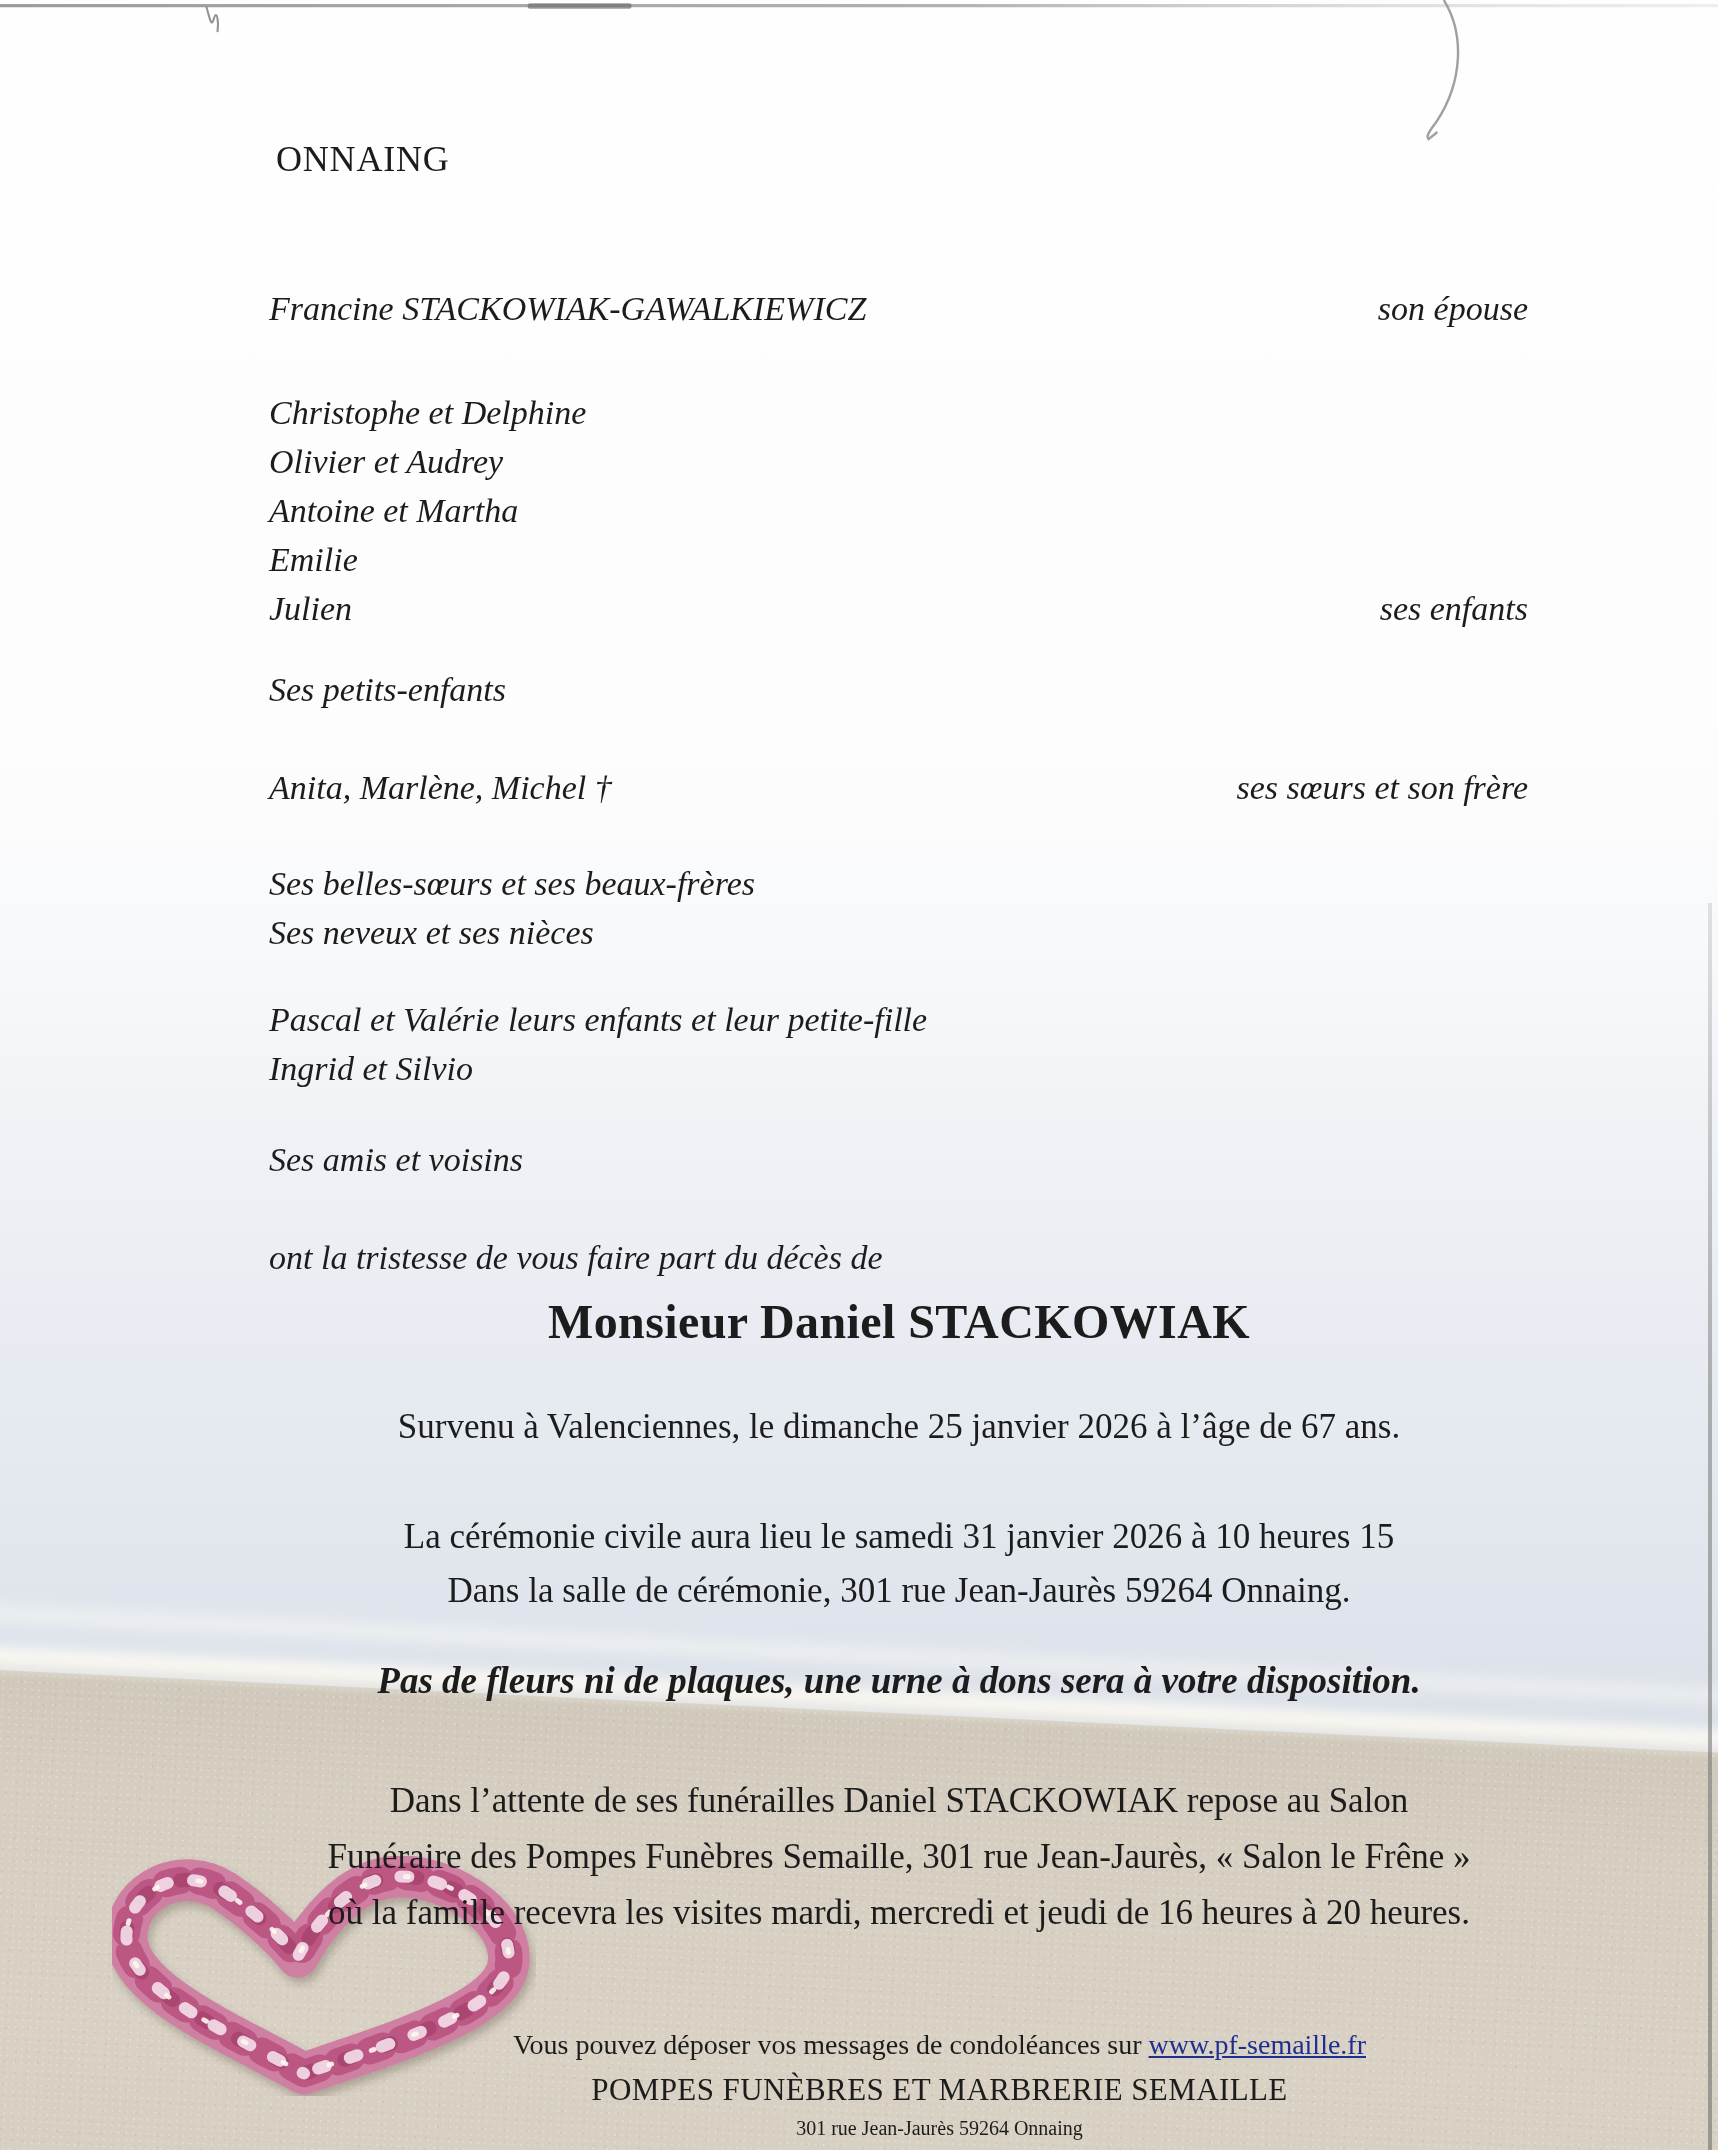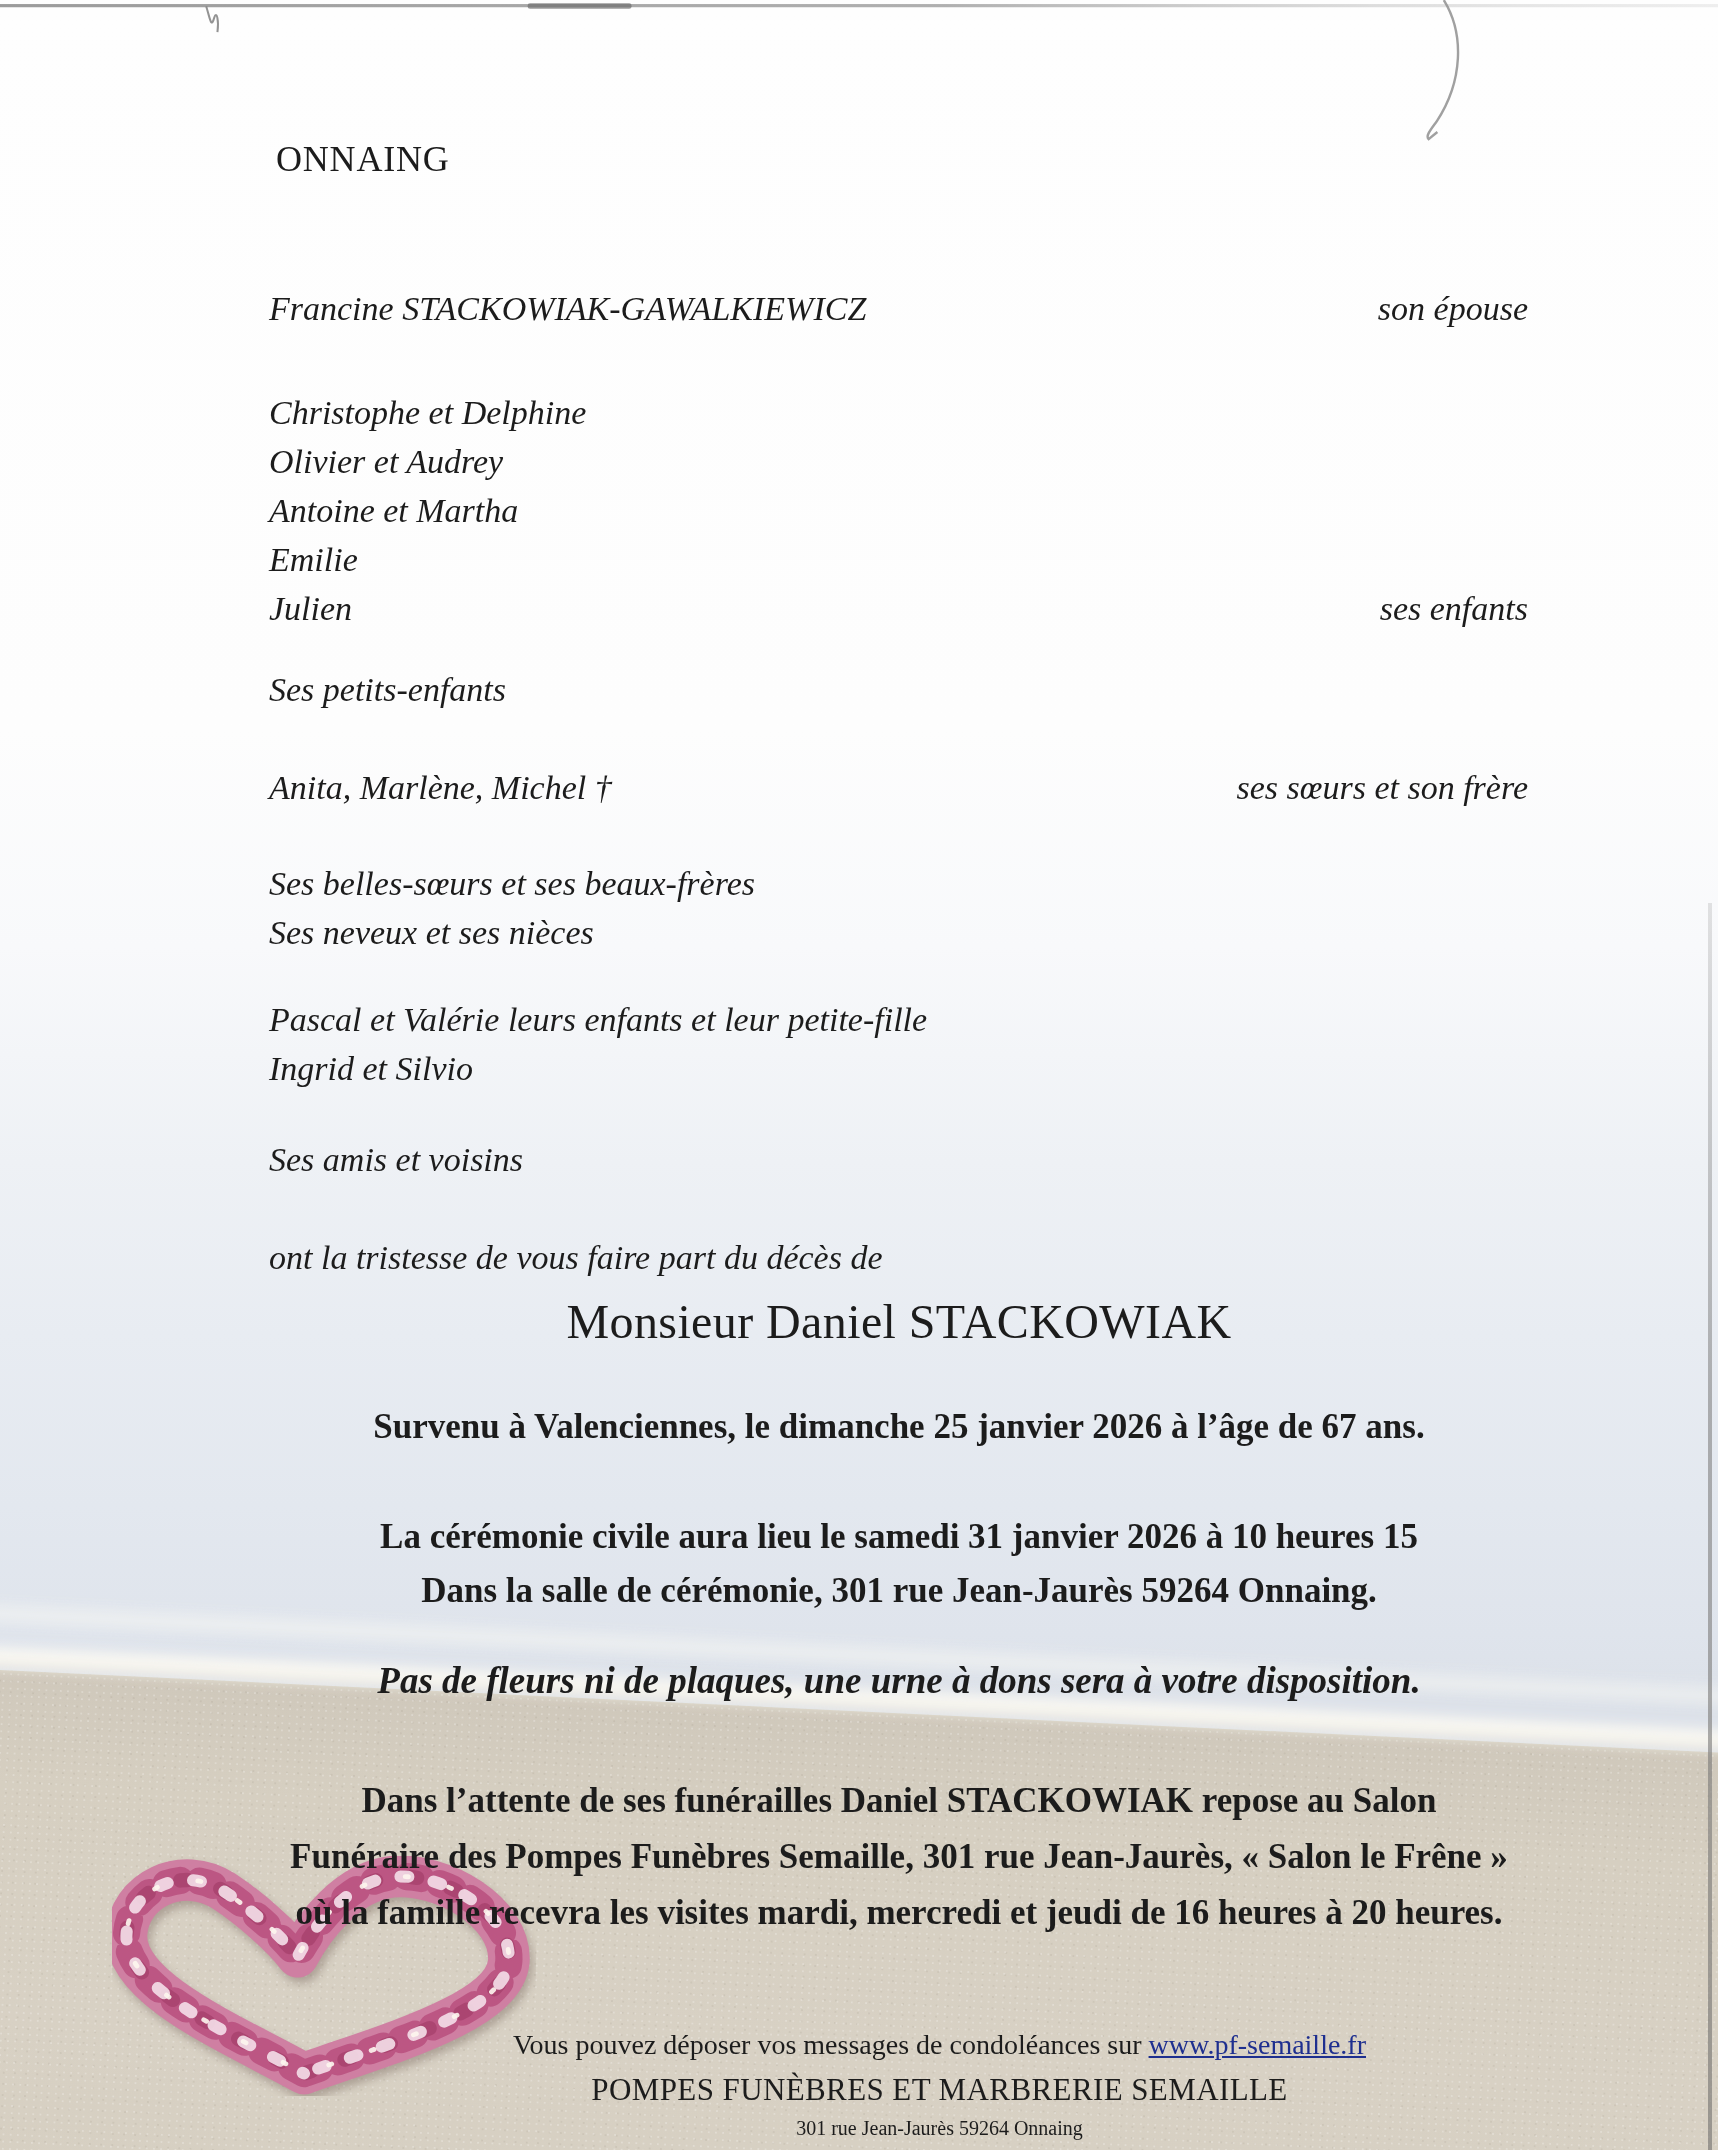--- a/index.html
+++ b/index.html
@@ -43,22 +43,22 @@
   }
   .edge-right{
     position:absolute;top:903px;bottom:0;right:6.4px;width:3.2px;
     background:linear-gradient(180deg,rgba(150,150,150,.25),rgba(130,130,130,.6) 40%,rgba(120,118,115,.65));
   }
   .city{position:absolute;left:276px;top:138px;font-size:36px;letter-spacing:0.8px;}
   .family{position:absolute;left:269px;top:284px;width:1259px;font-size:34px;line-height:49px;}
   .row{display:flex;justify-content:space-between;align-items:baseline;white-space:nowrap;font-style:italic;}
   .mt69{margin-top:55px}.mt40{margin-top:32px}.mt49{margin-top:49px}
   .mt59{margin-top:47px}.mt48{margin-top:38px}.mt53{margin-top:42px}
-  .center-col{position:absolute;left:80px;width:1638px;text-align:center;font-weight:bold;}
-  .title{top:1294px;font-size:48px;font-weight:normal;letter-spacing:0.4px;}
+  .center-col{position:absolute;left:80px;width:1638px;text-align:center;}
+  .title{top:1294px;font-size:48px;font-weight:bold;letter-spacing:0.4px;}
   .death{top:1407px;font-size:35px;}
   .ceremony{top:1510px;font-size:35px;line-height:54px;}
   .fleurs{top:1659px;font-size:37px;font-weight:bold;font-style:italic;}
   .repose{top:1773px;font-size:35px;line-height:56px;}
   .footer-col{position:absolute;left:160px;width:1559px;text-align:center;font-weight:normal;}
   .condol{top:2029px;font-size:28px;}
   .company{top:2072px;font-size:31px;letter-spacing:0.4px;}
   .address{top:2117px;font-size:20px;}
   .weblink{color:#1e2f8f;text-decoration:underline;cursor:pointer;}
   svg{display:block;}

